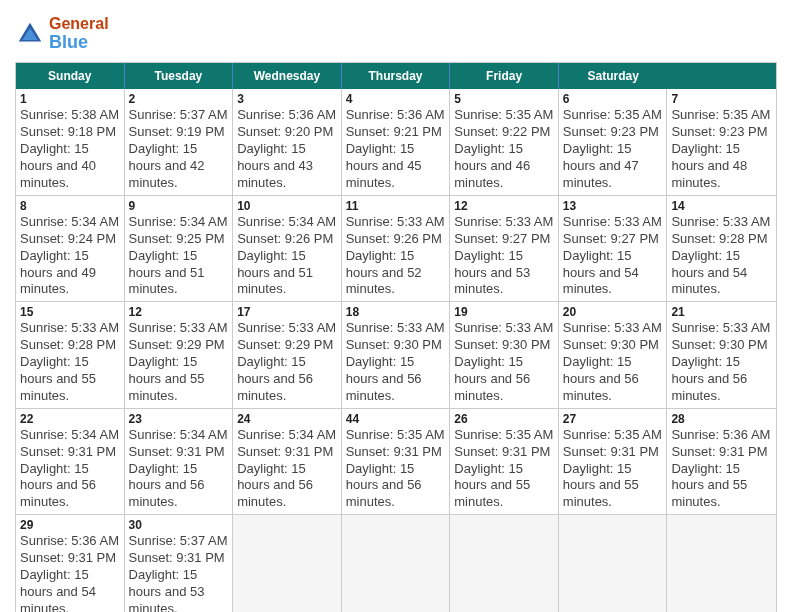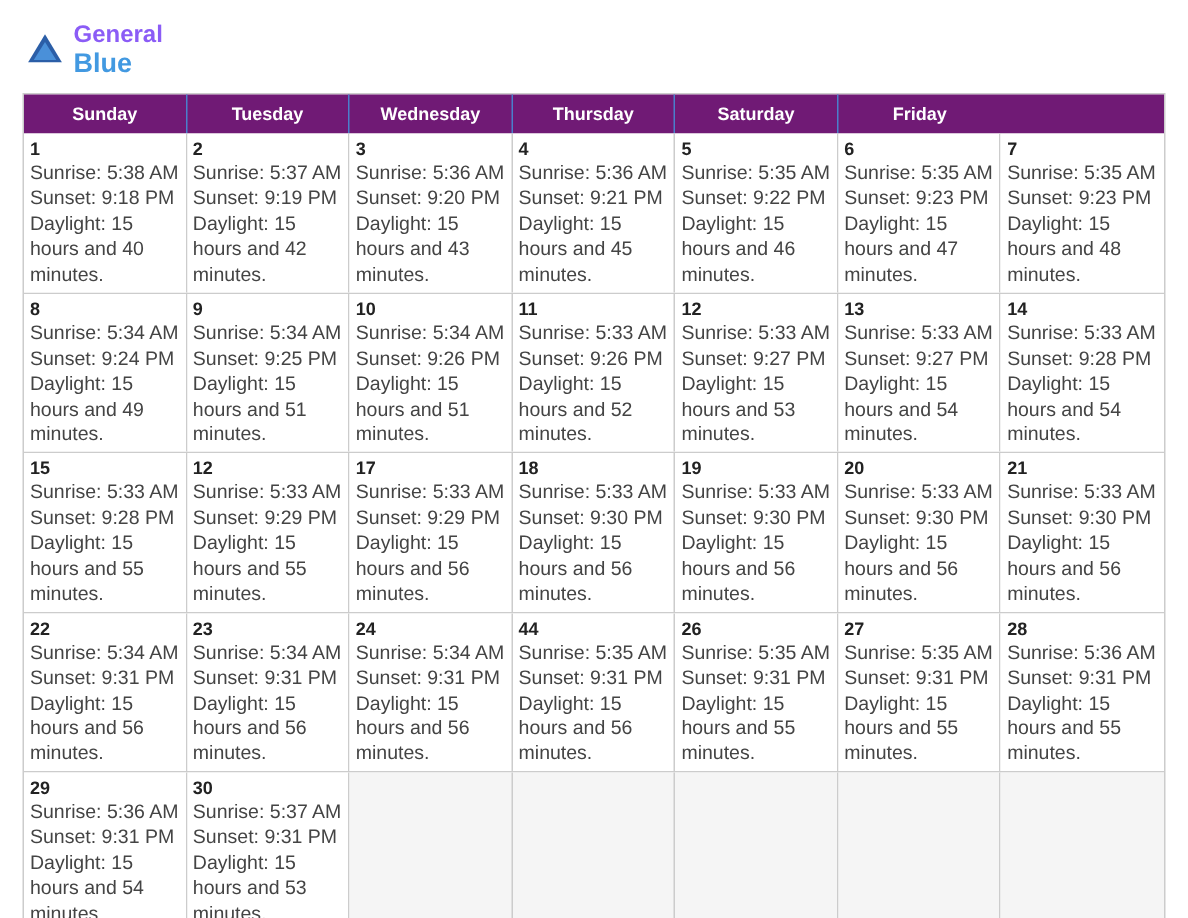--- a/index.html
+++ b/index.html
@@ -46,21 +46,21 @@
     }
     .calendar {
       flex: 1;
       display: flex;
       flex-direction: column;
       border: 1px solid #ccc;
     }
     .calendar-header {
       display: grid;
       grid-template-columns: repeat(7, 1fr);
-      background: #701a75;
+      background: #0f766e;
     }
     .calendar-header .day-name {
       color: #fff;
       font-weight: bold;
       font-size: 12px;
       padding: 6px 4px;
       text-align: center;
       border-right: 1px solid #4a7fcb;
     }
     .calendar-header .day-name:last-child {
@@ -112,38 +112,38 @@
 <body>
 
 <div class="container">
   <div class="header">
     <div class="logo">
       <svg class="logo-icon" viewBox="0 0 40 40">
         <polygon points="20,5 35,30 5,30" fill="#2b5ea7"></polygon>
         <polygon points="20,12 30,28 10,28" fill="#4a90d9"></polygon>
       </svg>
       <div>
-        <div style="font-size:16px;font-weight:bold;color:#8b5cf6;line-height:1.1">General</div>
+        <div style="font-size:16px;font-weight:bold;color:#c2410c;line-height:1.1">General</div>
         <div style="font-size:18px;font-weight:bold;color:#4299e1;line-height:1.1">Blue</div>
       </div>
     </div>
     <div class="title-block">
       <div class="month-title"></div>
       <div class="location"></div>
     </div>
   </div>
 
   <div class="calendar">
     <div class="calendar-header">
     <div class="day-name">Sunday</div>
         <div class="day-name">Tuesday</div>
         <div class="day-name">Wednesday</div>
         <div class="day-name">Thursday</div>
+        <div class="day-name">Friday</div>
         <div class="day-name">Saturday</div>
-        <div class="day-name">Friday</div>
       </div>
     <div class="calendar-body">
     <div class="calendar-row">
           <div class="calendar-cell">
             <span class="cell-date">1</span>
             <div class="cell-info">Sunrise: 5:38 AM<br>Sunset: 9:18 PM<br>Daylight: 15 hours and 40 minutes.</div>
           </div>
           <div class="calendar-cell">
             <span class="cell-date">2</span>
             <div class="cell-info">Sunrise: 5:37 AM<br>Sunset: 9:19 PM<br>Daylight: 15 hours and 42 minutes.</div>

